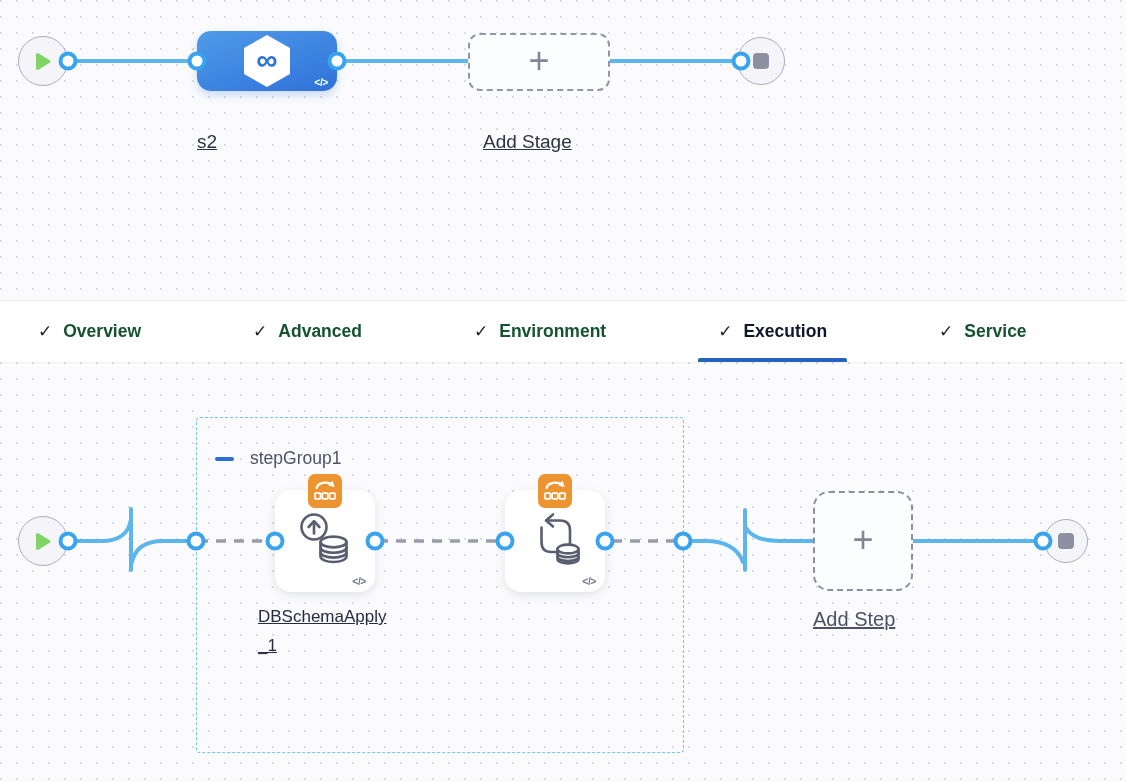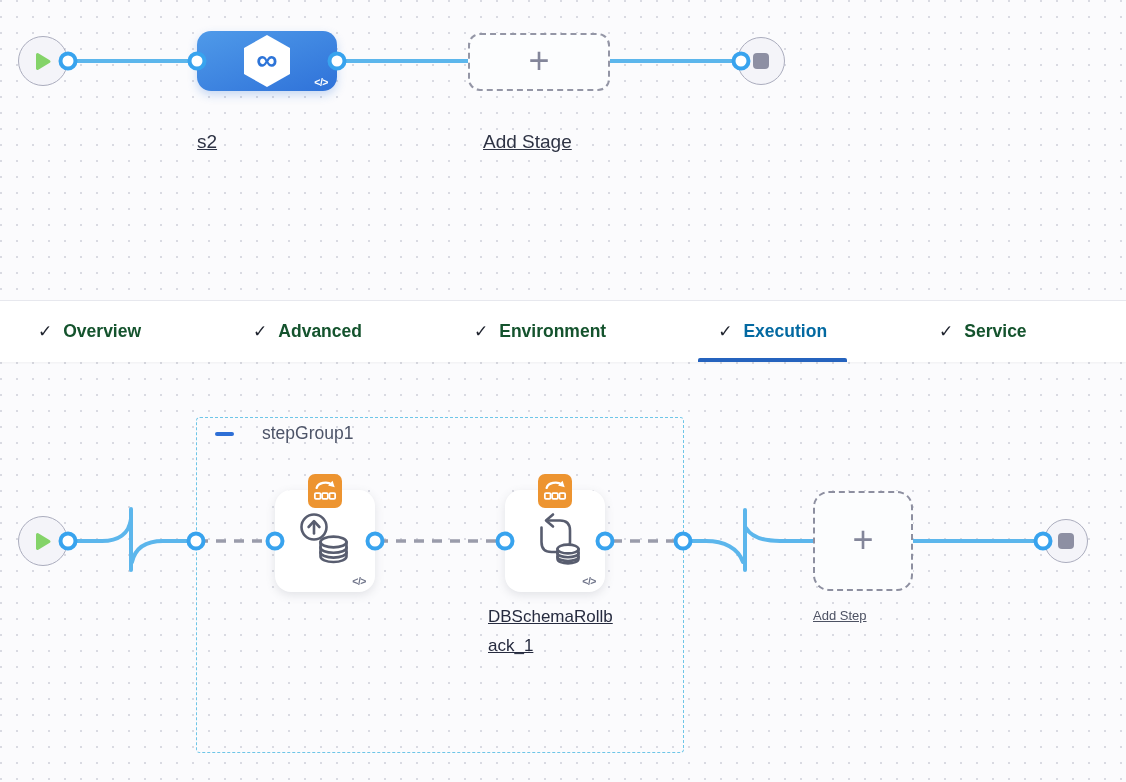--- a/index.html
+++ b/index.html
@@ -41,37 +41,37 @@
 
   
   .add-box { position:absolute; border:2px dashed #9496a6; background:#fcfdfe; z-index:4;
              display:flex; align-items:center; justify-content:center; }
   .add-stage { left:468px; top:33px; width:142px; height:58px; border-radius:12px; }
   .add-step  { left:813px; top:129px; width:100px; height:100px; border-radius:16px; border-width:2.5px; border-color:#8d8fa0; }
   .plus { color:#83869a; font-size:36px; font-weight:400; line-height:1; margin-top:-3px; }
 
   .node-label { position:absolute; text-align:left; color:#2e3344; font-size:19px; z-index:3;text-decoration:underline; }
   .node-label.small { font-size:17px; color:#262b3f; line-height:29px; word-break:break-all; }
-  .node-label.muted { color:#4d5263; font-size:13px; }
+  .node-label.muted { color:#4d5263; font-size:20px; }
 
   
   .tabbar { position:absolute; left:0; top:300px; width:1126px; height:62px; background:#fff;
             border-top:1px solid #e7e8ee; box-shadow:0 1px 2px rgba(30,33,48,.05);
             display:flex; align-items:stretch; gap:84px; padding-left:24px; z-index:8; }
   .tab { display:flex; align-items:center; padding:0 14px; position:relative; cursor:pointer; }
   .tab .check { color:#20242f; font-size:17px; font-weight:700; margin-right:11px; }
   .tab .tab-label { color:#14532d; font-size:17.5px; font-weight:700; }
-  .tab.active .tab-label { font-weight:700; color:#0369a1; }
+  .tab.active .tab-label { font-weight:700; color:#0f172a; }
   .tab.active::after { content:""; position:absolute; left:-6px; right:-6px; bottom:0; height:4px;
                        background:#2563be; border-radius:2px 2px 0 0; }
 
   
   .step-group { position:absolute; left:196px; top:55px; width:488px; height:336px;
                 border:1px dashed #6ec6e8; border-radius:4px; z-index:2; }
-  .group-header { position:absolute; left:18px; top:5px; display:flex; align-items:center; gap:28px; }
+  .group-header { position:absolute; left:18px; top:30px; display:flex; align-items:center; gap:16px; }
   .minus-icon { width:19px; height:4px; border-radius:2px; background:#2e6fd6; cursor:pointer; }
   .group-name { color:#4d5468; font-size:17.5px; }
 
   
   .step-card { position:absolute; top:128px; width:100px; height:102px; background:#fff; border-radius:16px;
                box-shadow:0 3px 10px rgba(96,97,112,.16); z-index:4;
                display:flex; align-items:center; justify-content:center; }
   .card-code { position:absolute; right:9px; bottom:5px; color:#70758a; font-size:10.5px; font-weight:700; letter-spacing:-0.5px; }
   .badge { position:absolute; top:112px; width:34px; height:34px; border-radius:7px; background:#ED9430;
            display:flex; align-items:center; justify-content:center; z-index:5; }
@@ -234,17 +234,17 @@
 
     <div class="ring" style="left:68px;  top:179px;"></div>
     <div class="ring" style="left:196px; top:179px;"></div>
     <div class="ring" style="left:275px; top:179px;"></div>
     <div class="ring" style="left:375px; top:179px;"></div>
     <div class="ring" style="left:505px; top:179px;"></div>
     <div class="ring" style="left:605px; top:179px;"></div>
     <div class="ring" style="left:683px; top:179px;"></div>
     <div class="ring" style="left:1043px;top:179px;"></div>
 
-    <div class="node-label small" style="left:488px; top:240px; width:134px;">DBSchemaRollback_1</div>
+    <div class="node-label small" style="left:258px; top:240px; width:134px;">DBSchemaApply_1</div>
     <div class="node-label muted" style="left:813px; top:246px; width:100px;">Add Step</div>
   </div>
 
 </div>
 
 </body></html>

